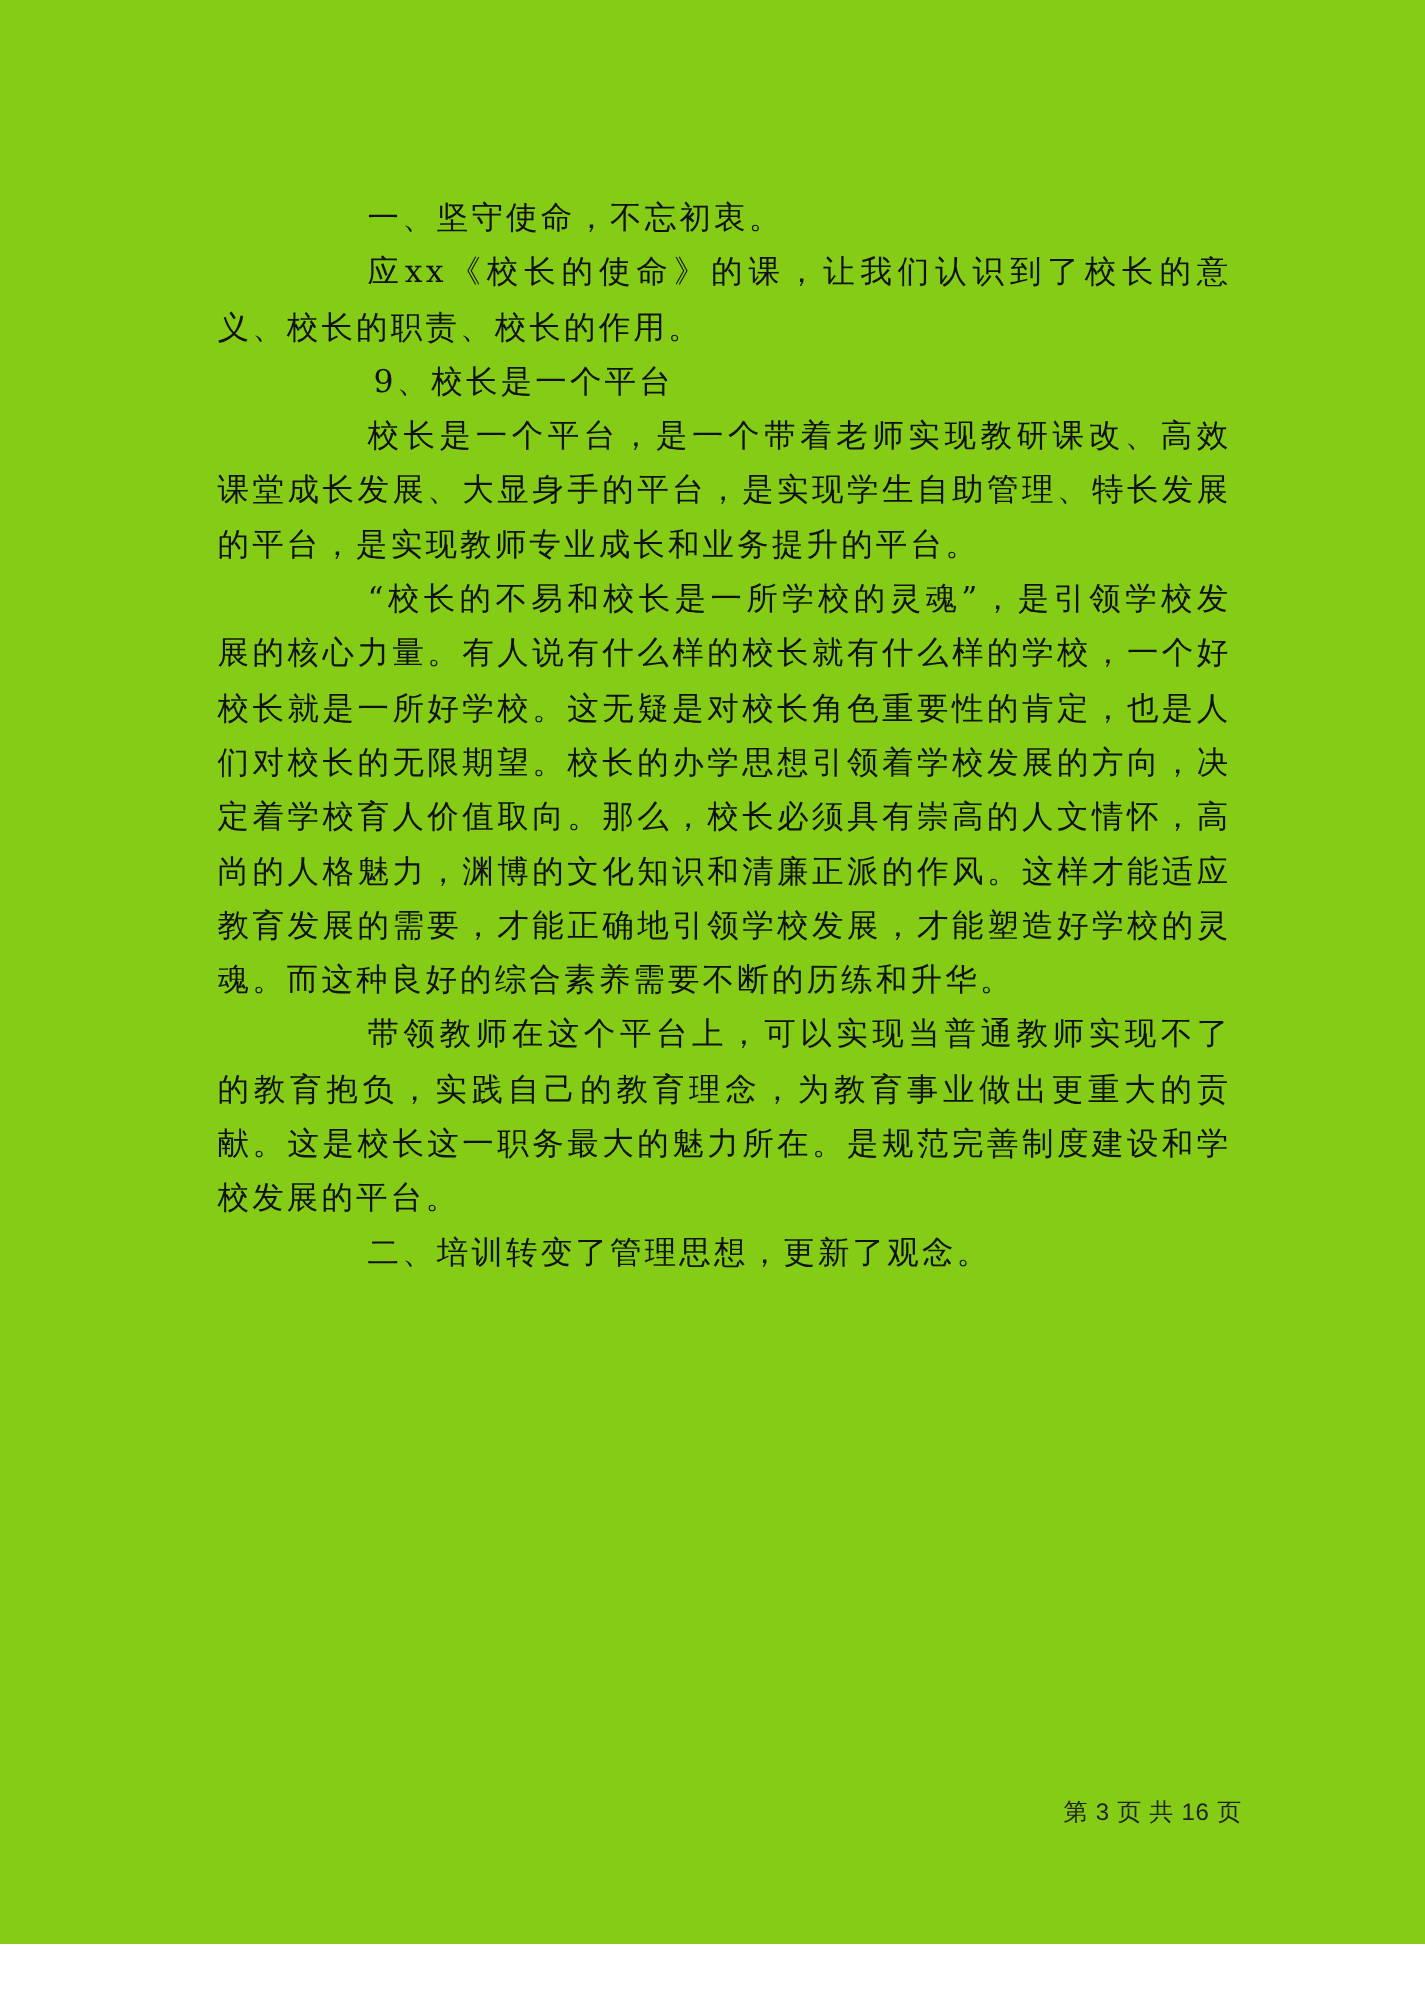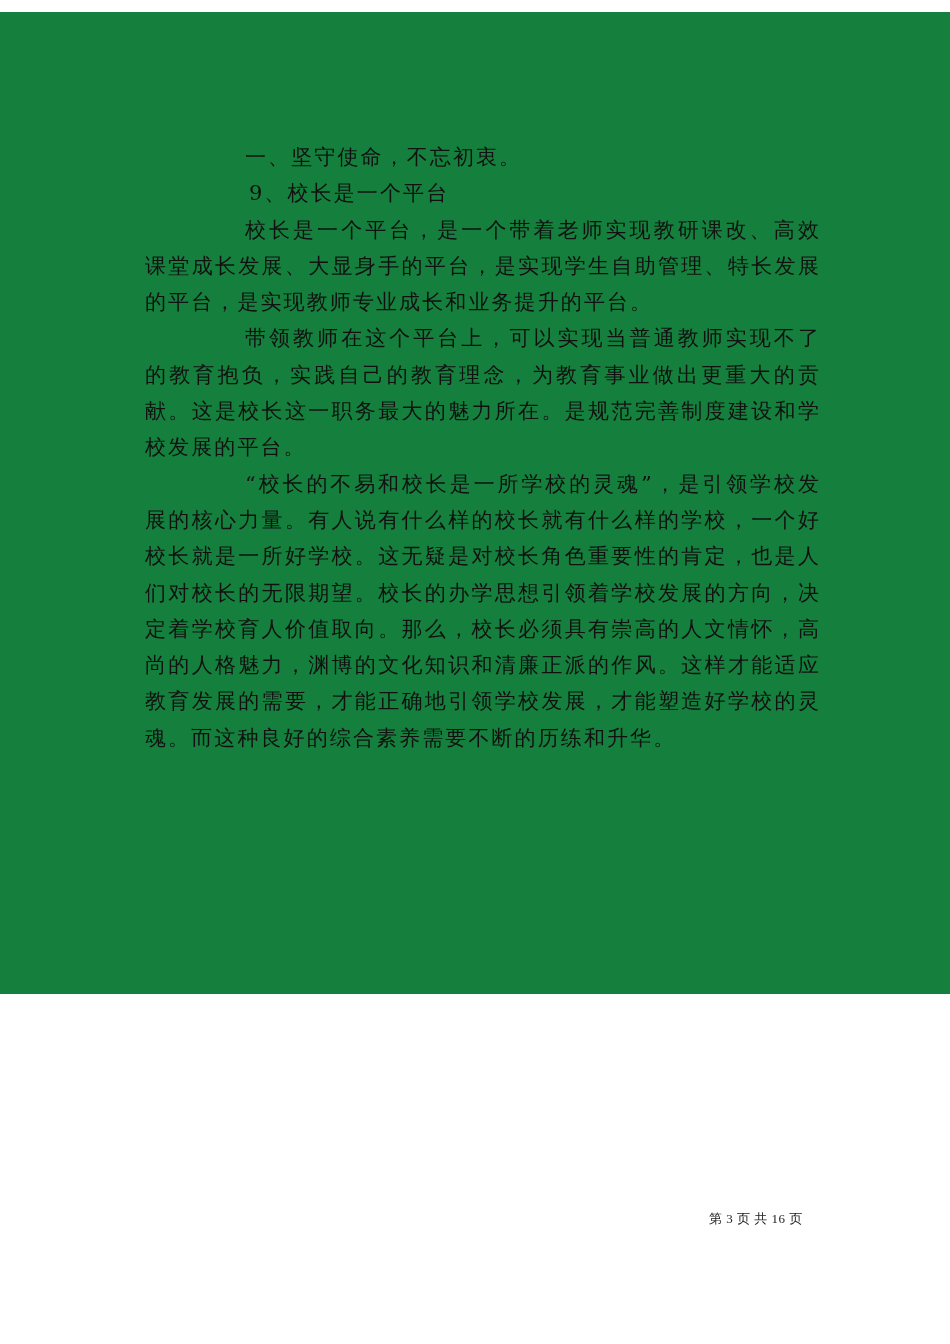--- a/index.html
+++ b/index.html
@@ -1,39 +1,41 @@
 <!DOCTYPE html>
 <html><head>
 <meta charset="utf-8">
 <style>
   html, body { margin: 0; padding: 0; background: #ffffff; }
   body { width: 950px; height: 1344px; position: relative; overflow: hidden; }
   .page {
-    position: absolute; left: 0; top: 12px; width: 950px; height: 982px; background: #15803d;
+    position: absolute; left: 0; top: 0; width: 950px; height: 1296px; background: #84cc16;
   }
   .content {
     position: absolute; left: 145px; top: 127px; width: 676px;
     font-family: "DejaVu Serif", "Liberation Serif", serif;
     font-size: 21px; line-height: 36.3px; color: #111;
     text-align: justify; letter-spacing: 2.1px;
   }
   .content p { margin: 0; }
   .indent { text-indent: 100px; }
   .sub-indent { text-indent: 104px; }
   .footer {
     position: absolute; left: 709px; top: 1198px;
-    font-family: Liberation Serif, serif;
-    font-size: 13px; color: #222; letter-spacing: 0.5px;
+    font-family: Liberation Sans, sans-serif;
+    font-size: 16px; color: #222; letter-spacing: 0.5px;
   }
 </style>
 </head>
 <body>
 
 <div class="page">
   <div class="content">
     <p class="indent">一、坚守使命，不忘初衷。</p>
+    <p class="indent">应xx《校长的使命》的课，让我们认识到了校长的意义、校长的职责、校长的作用。</p>
     <p class="sub-indent">9、校长是一个平台</p>
     <p class="indent">校长是一个平台，是一个带着老师实现教研课改、高效课堂成长发展、大显身手的平台，是实现学生自助管理、特长发展的平台，是实现教师专业成长和业务提升的平台。</p>
+    <p class="indent">“校长的不易和校长是一所学校的灵魂”，是引领学校发展的核心力量。有人说有什么样的校长就有什么样的学校，一个好校长就是一所好学校。这无疑是对校长角色重要性的肯定，也是人们对校长的无限期望。校长的办学思想引领着学校发展的方向，决定着学校育人价值取向。那么，校长必须具有崇高的人文情怀，高尚的人格魅力，渊博的文化知识和清廉正派的作风。这样才能适应教育发展的需要，才能正确地引领学校发展，才能塑造好学校的灵魂。而这种良好的综合素养需要不断的历练和升华。</p>
     <p class="indent">带领教师在这个平台上，可以实现当普通教师实现不了的教育抱负，实践自己的教育理念，为教育事业做出更重大的贡献。这是校长这一职务最大的魅力所在。是规范完善制度建设和学校发展的平台。</p>
-    <p class="indent">“校长的不易和校长是一所学校的灵魂”，是引领学校发展的核心力量。有人说有什么样的校长就有什么样的学校，一个好校长就是一所好学校。这无疑是对校长角色重要性的肯定，也是人们对校长的无限期望。校长的办学思想引领着学校发展的方向，决定着学校育人价值取向。那么，校长必须具有崇高的人文情怀，高尚的人格魅力，渊博的文化知识和清廉正派的作风。这样才能适应教育发展的需要，才能正确地引领学校发展，才能塑造好学校的灵魂。而这种良好的综合素养需要不断的历练和升华。</p>
+    <p class="indent">二、培训转变了管理思想，更新了观念。</p>
   </div>
   <div class="footer">第 3 页 共 16 页</div>
 </div>
 
 </body></html>

